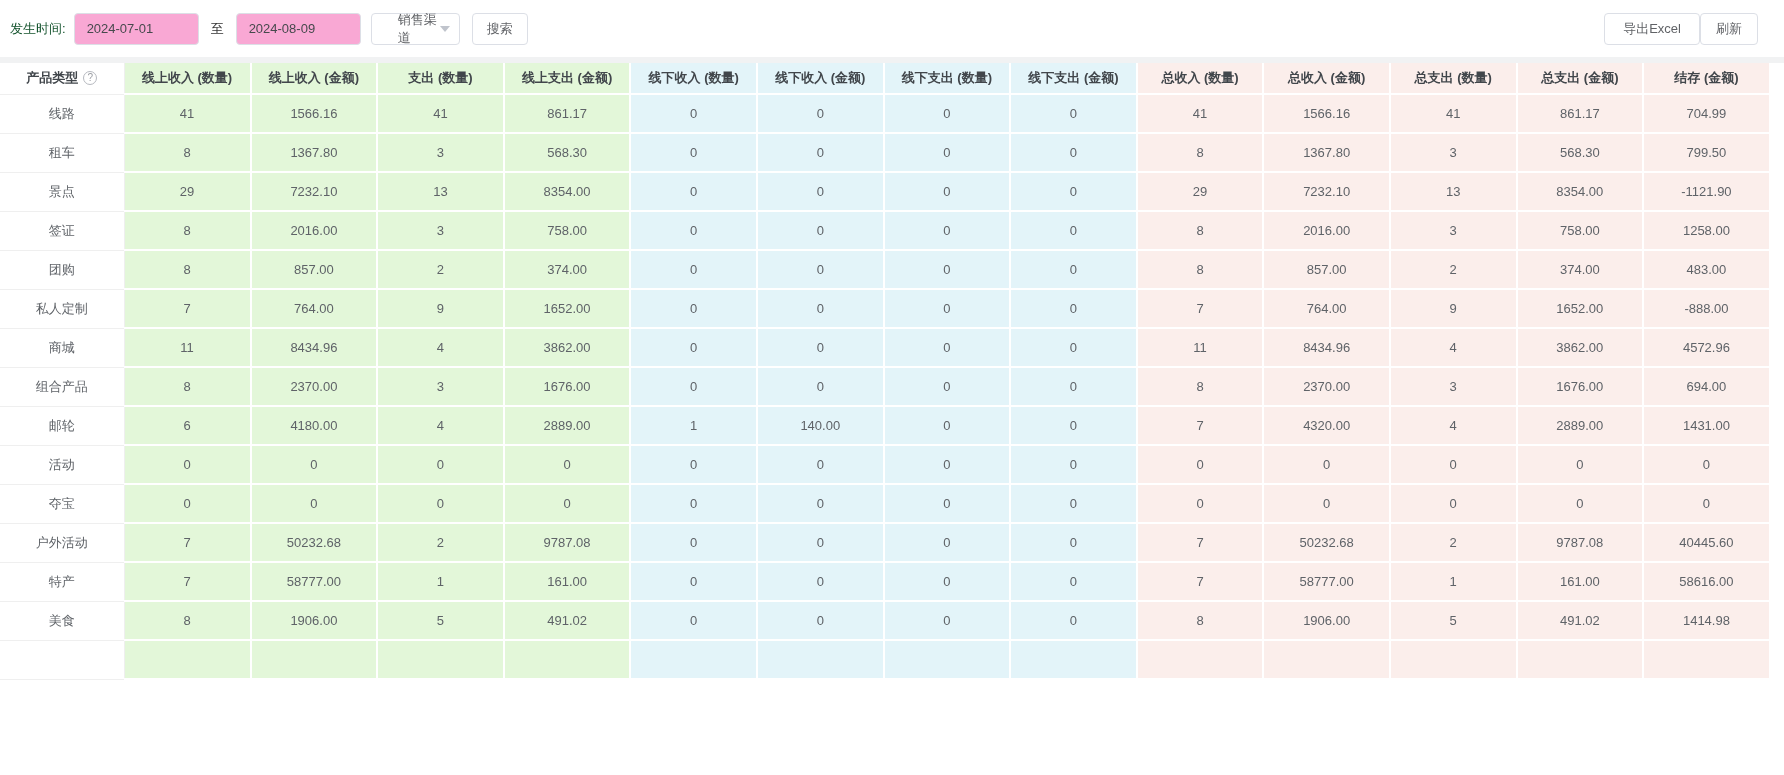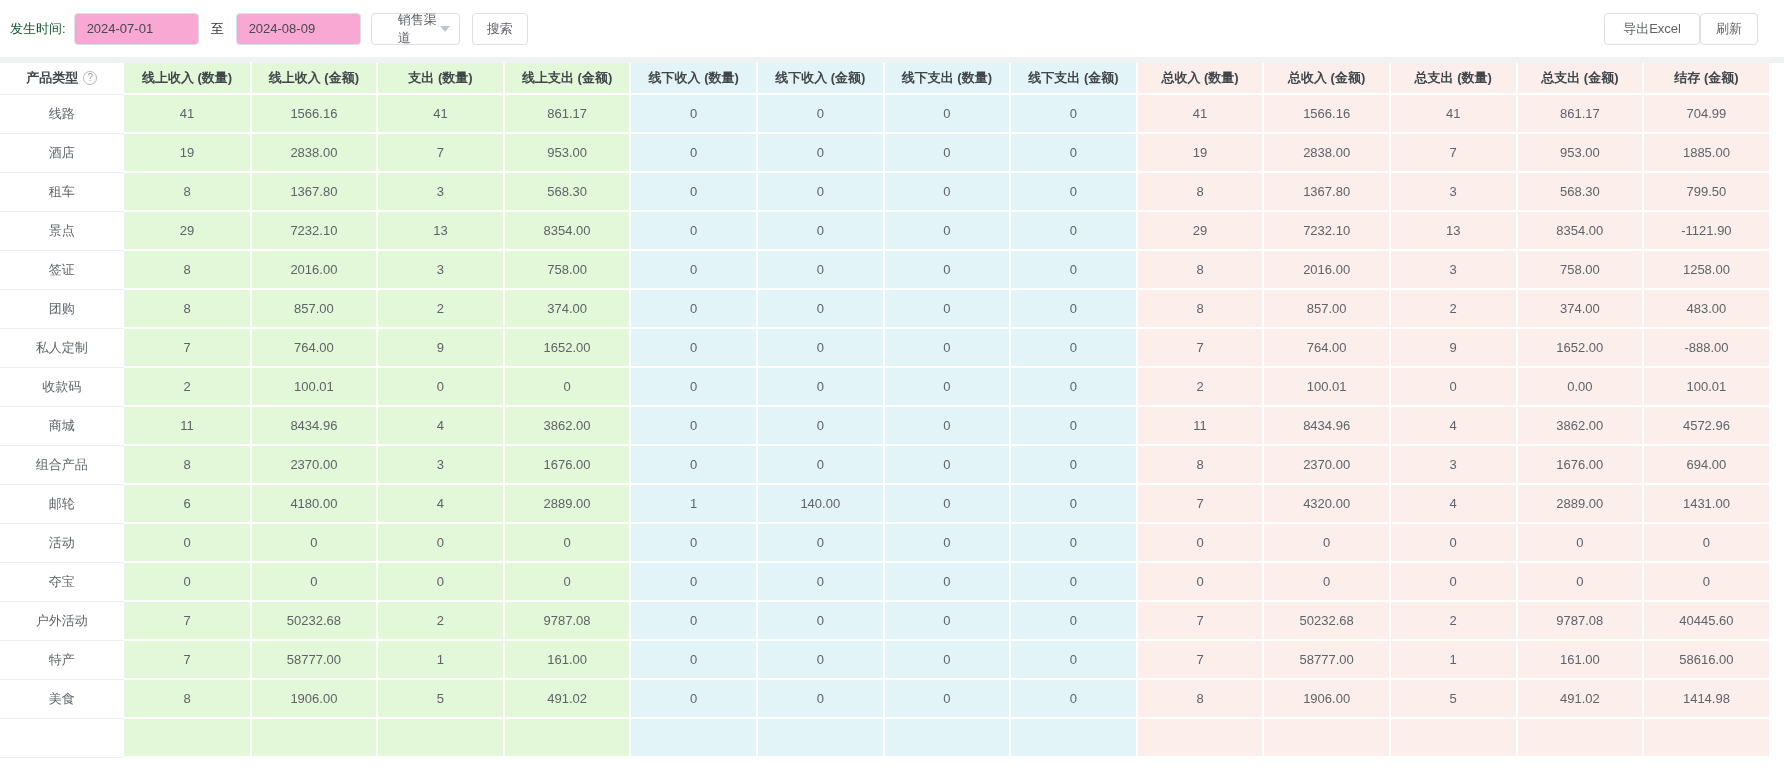--- a/index.html
+++ b/index.html
@@ -106,36 +106,20 @@
         <td class="zone-offline">0</td>
         <td class="zone-offline">0</td>
         <td class="zone-offline">0</td>
         <td class="zone-total">41</td>
         <td class="zone-total">1566.16</td>
         <td class="zone-total">41</td>
         <td class="zone-total">861.17</td>
         <td class="zone-total">704.99</td>
       </tr>
       <tr>
-        <td class="zone-plain">酒店</td>
-        <td class="zone-online">19</td>
-        <td class="zone-online">2838.00</td>
-        <td class="zone-online">7</td>
-        <td class="zone-online">953.00</td>
-        <td class="zone-offline">0</td>
-        <td class="zone-offline">0</td>
-        <td class="zone-offline">0</td>
-        <td class="zone-offline">0</td>
-        <td class="zone-total">19</td>
-        <td class="zone-total">2838.00</td>
-        <td class="zone-total">7</td>
-        <td class="zone-total">953.00</td>
-        <td class="zone-total">1885.00</td>
-      </tr>
-      <tr>
         <td class="zone-plain">租车</td>
         <td class="zone-online">8</td>
         <td class="zone-online">1367.80</td>
         <td class="zone-online">3</td>
         <td class="zone-online">568.30</td>
         <td class="zone-offline">0</td>
         <td class="zone-offline">0</td>
         <td class="zone-offline">0</td>
         <td class="zone-offline">0</td>
         <td class="zone-total">8</td>
@@ -200,36 +184,20 @@
         <td class="zone-online">1652.00</td>
         <td class="zone-offline">0</td>
         <td class="zone-offline">0</td>
         <td class="zone-offline">0</td>
         <td class="zone-offline">0</td>
         <td class="zone-total">7</td>
         <td class="zone-total">764.00</td>
         <td class="zone-total">9</td>
         <td class="zone-total">1652.00</td>
         <td class="zone-total">-888.00</td>
-      </tr>
-      <tr>
-        <td class="zone-plain">收款码</td>
-        <td class="zone-online">2</td>
-        <td class="zone-online">100.01</td>
-        <td class="zone-online">0</td>
-        <td class="zone-online">0</td>
-        <td class="zone-offline">0</td>
-        <td class="zone-offline">0</td>
-        <td class="zone-offline">0</td>
-        <td class="zone-offline">0</td>
-        <td class="zone-total">2</td>
-        <td class="zone-total">100.01</td>
-        <td class="zone-total">0</td>
-        <td class="zone-total">0.00</td>
-        <td class="zone-total">100.01</td>
       </tr>
       <tr>
         <td class="zone-plain">商城</td>
         <td class="zone-online">11</td>
         <td class="zone-online">8434.96</td>
         <td class="zone-online">4</td>
         <td class="zone-online">3862.00</td>
         <td class="zone-offline">0</td>
         <td class="zone-offline">0</td>
         <td class="zone-offline">0</td>

